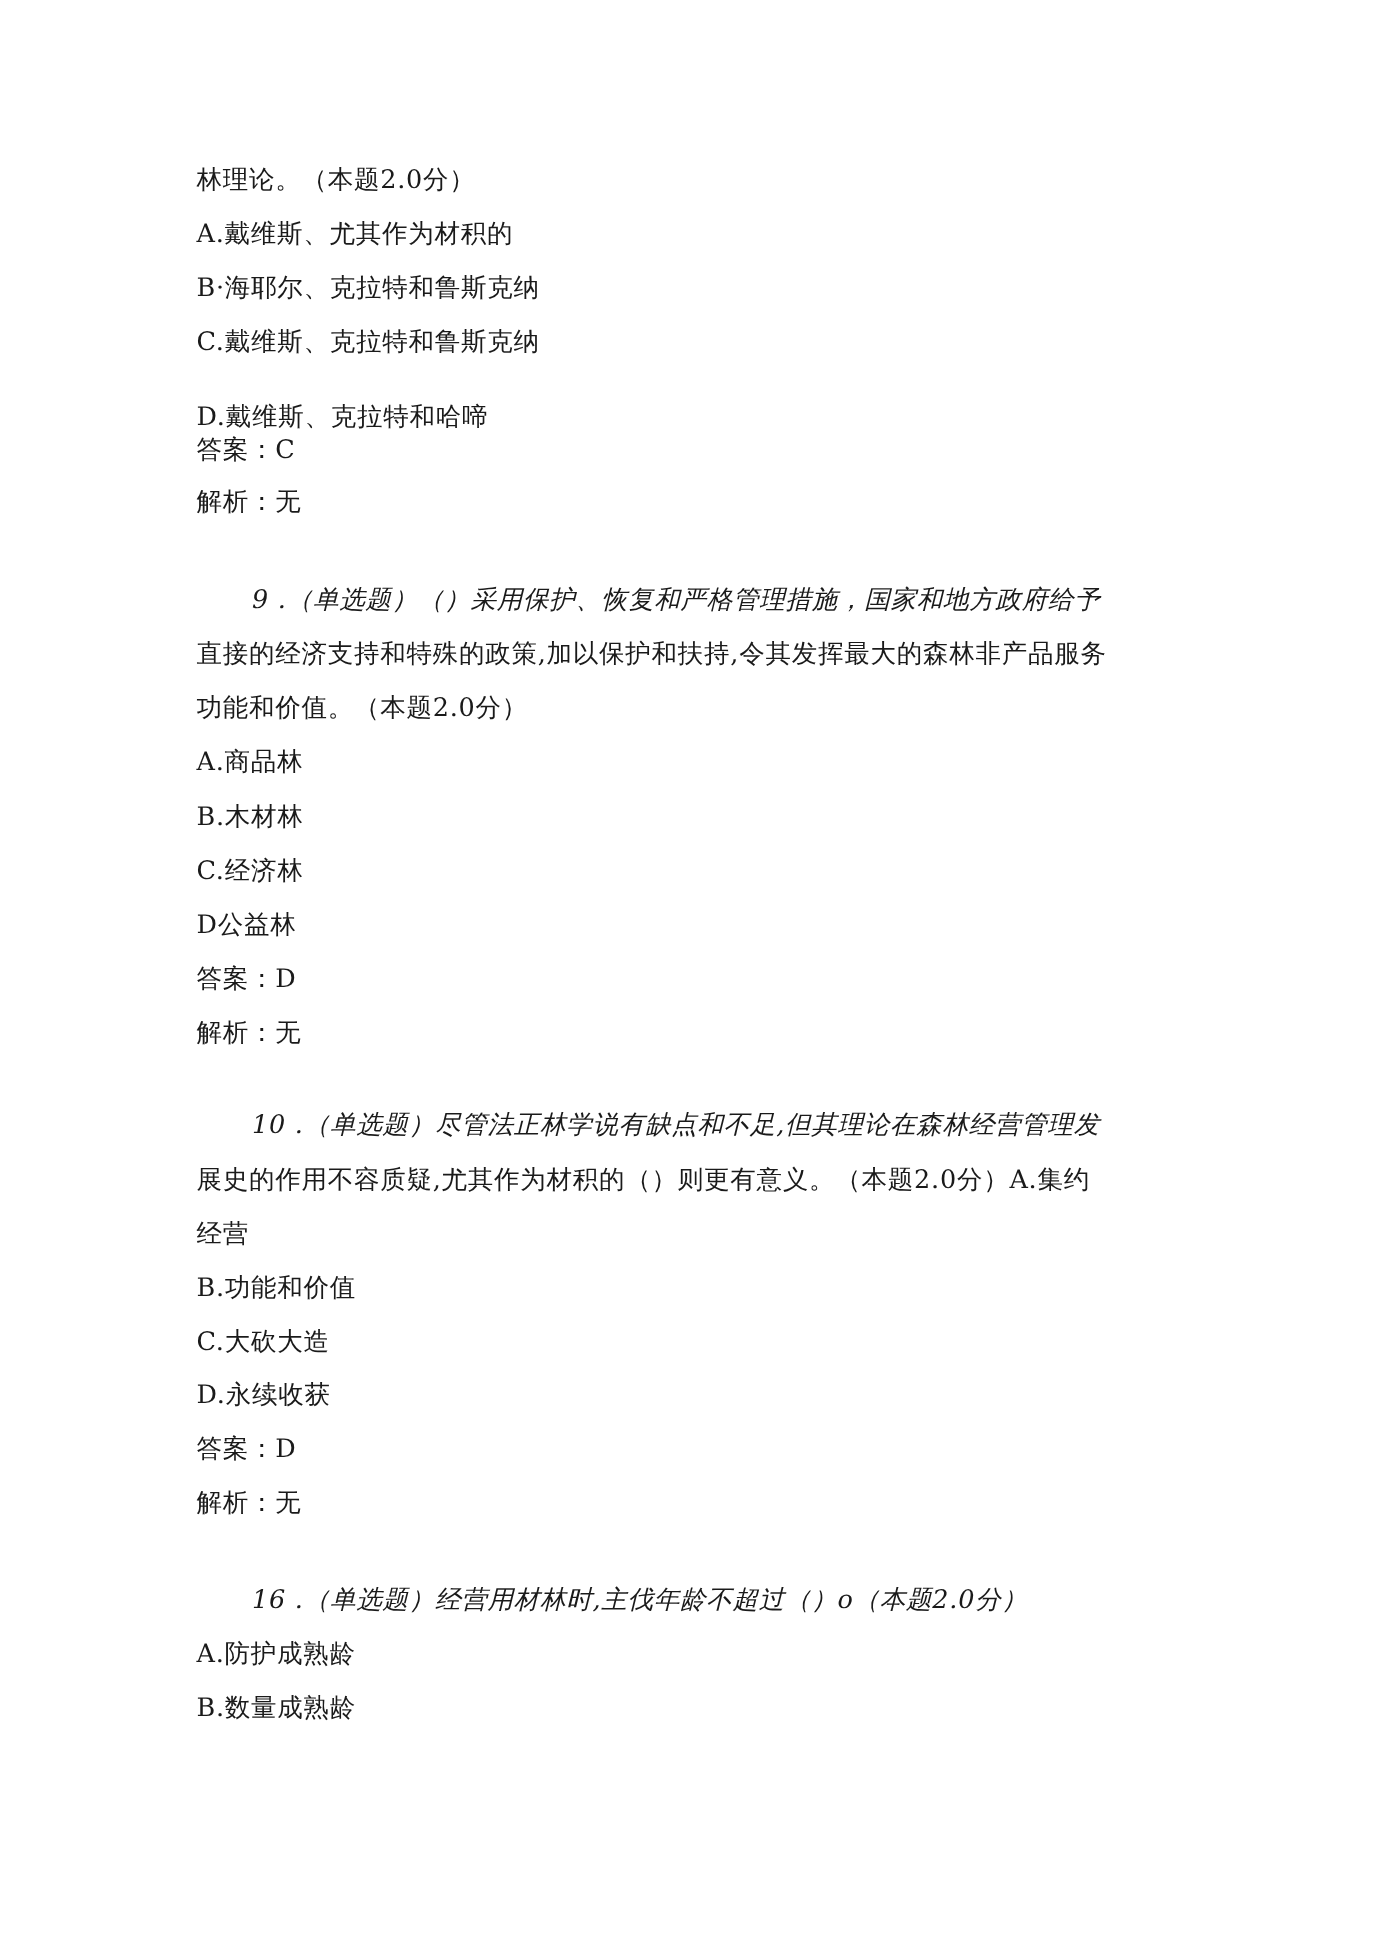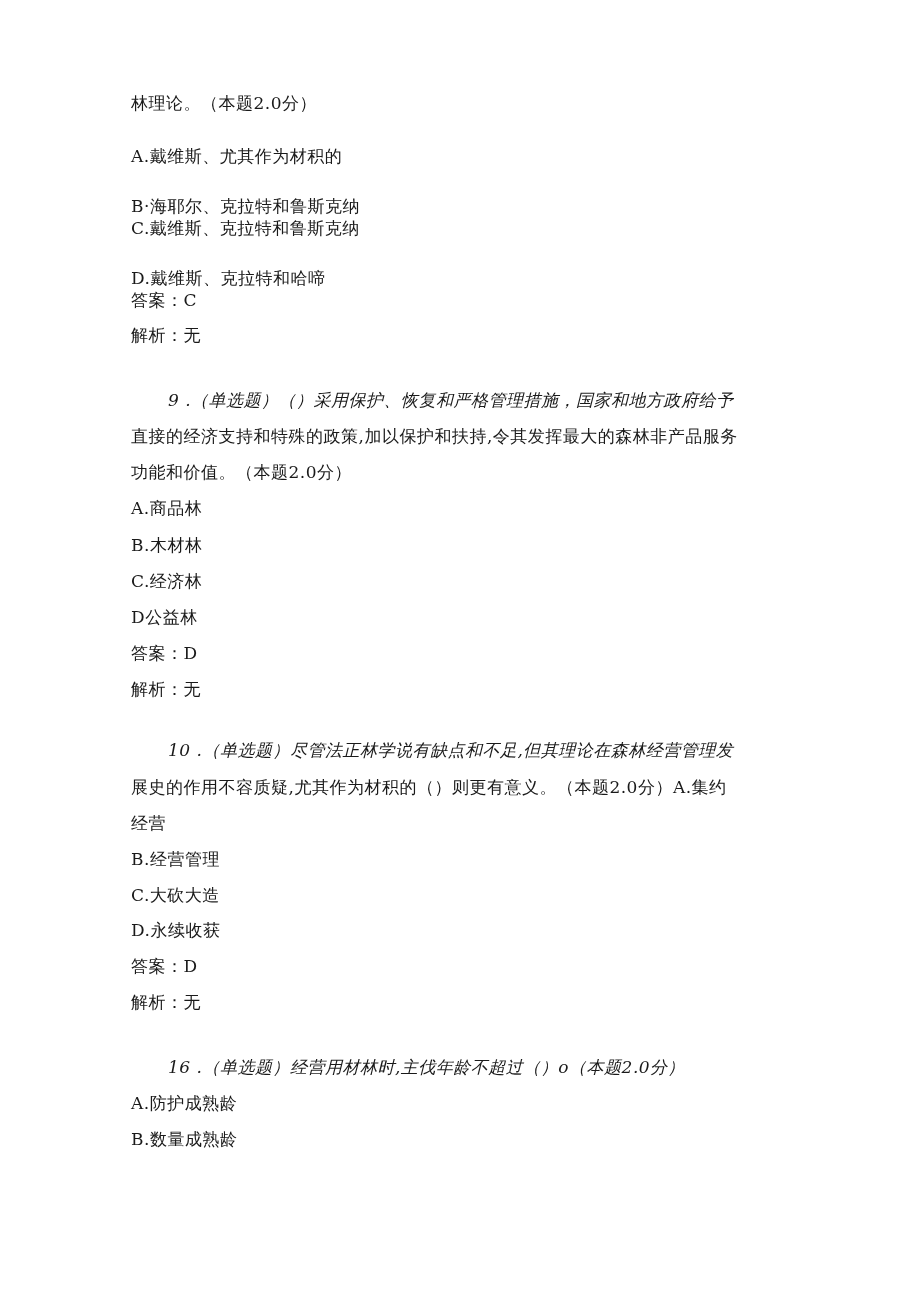--- a/index.html
+++ b/index.html
@@ -5,23 +5,23 @@
   html, body { margin: 0; padding: 0; background: #ffffff; }
   body { width: 920px; height: 1301px; position: relative; overflow: hidden;
          font-family: "DejaVu Serif", "Liberation Serif", serif; color: #1a1a1a; }
   .line { position: absolute; left: 131px; font-size: 17px; line-height: 20px; white-space: nowrap; letter-spacing: 0.5px; }
   .indent { left: 168px; font-style: italic; }
 </style>
 </head>
 <body>
 
 <div>
-  <div class="line" style="top:93px">林理论。（本题2.0分）</div>
+  <div class="line" style="top:110px">林理论。（本题2.0分）</div>
   <div class="line" style="top:146px">A.戴维斯、尤其作为材积的</div>
-  <div class="line" style="top:196px">B·海耶尔、克拉特和鲁斯克纳</div>
+  <div class="line" style="top:182px">B·海耶尔、克拉特和鲁斯克纳</div>
   <div class="line" style="top:218px">C.戴维斯、克拉特和鲁斯克纳</div>
   <div class="line" style="top:268px">D.戴维斯、克拉特和哈啼</div>
   <div class="line" style="top:290px">答案：C</div>
   <div class="line" style="top:325px">解析：无</div>
 </div>
 
 <div>
   <div class="line indent" style="top:390px">9 .（单选题）（）采用保护、恢复和严格管理措施，国家和地方政府给予</div>
   <div class="line" style="top:426px">直接的经济支持和特殊的政策,加以保护和扶持,令其发挥最大的森林非产品服务</div>
   <div class="line" style="top:462px">功能和价值。（本题2.0分）</div>
@@ -30,21 +30,21 @@
   <div class="line" style="top:571px">C.经济林</div>
   <div class="line" style="top:607px">D公益林</div>
   <div class="line" style="top:643px">答案：D</div>
   <div class="line" style="top:679px">解析：无</div>
 </div>
 
 <div>
   <div class="line indent" style="top:740px">10 .（单选题）尽管法正林学说有缺点和不足,但其理论在森林经营管理发</div>
   <div class="line" style="top:777px">展史的作用不容质疑,尤其作为材积的（）则更有意义。（本题2.0分）A.集约</div>
   <div class="line" style="top:813px">经营</div>
-  <div class="line" style="top:849px">B.经营管理</div>
+  <div class="line" style="top:849px">B.功能和价值</div>
   <div class="line" style="top:885px">C.大砍大造</div>
   <div class="line" style="top:920px">D.永续收获</div>
   <div class="line" style="top:956px">答案：D</div>
   <div class="line" style="top:992px">解析：无</div>
 </div>
 
 <div>
   <div class="line indent" style="top:1057px">16 .（单选题）经营用材林时,主伐年龄不超过（）o（本题2.0分）</div>
   <div class="line" style="top:1093px">A.防护成熟龄</div>
   <div class="line" style="top:1129px">B.数量成熟龄</div>

